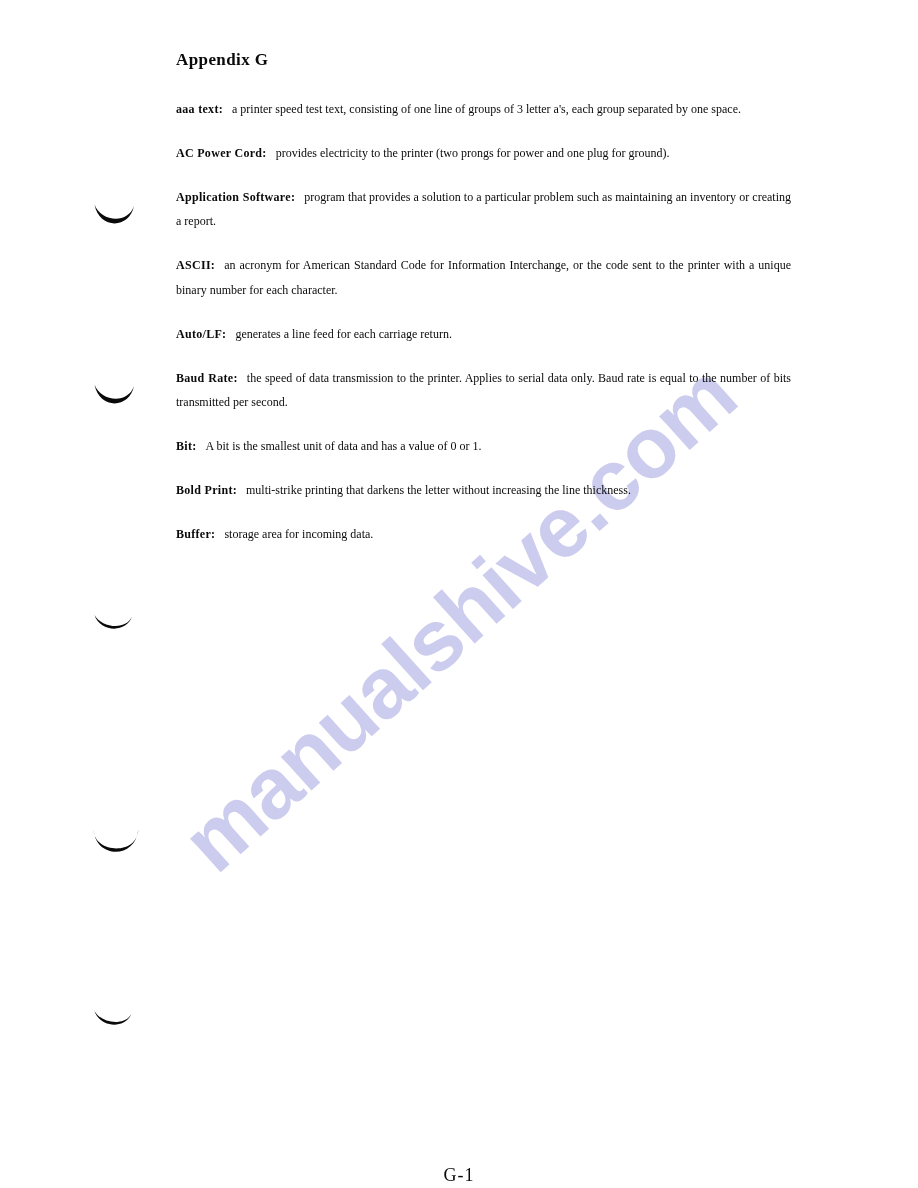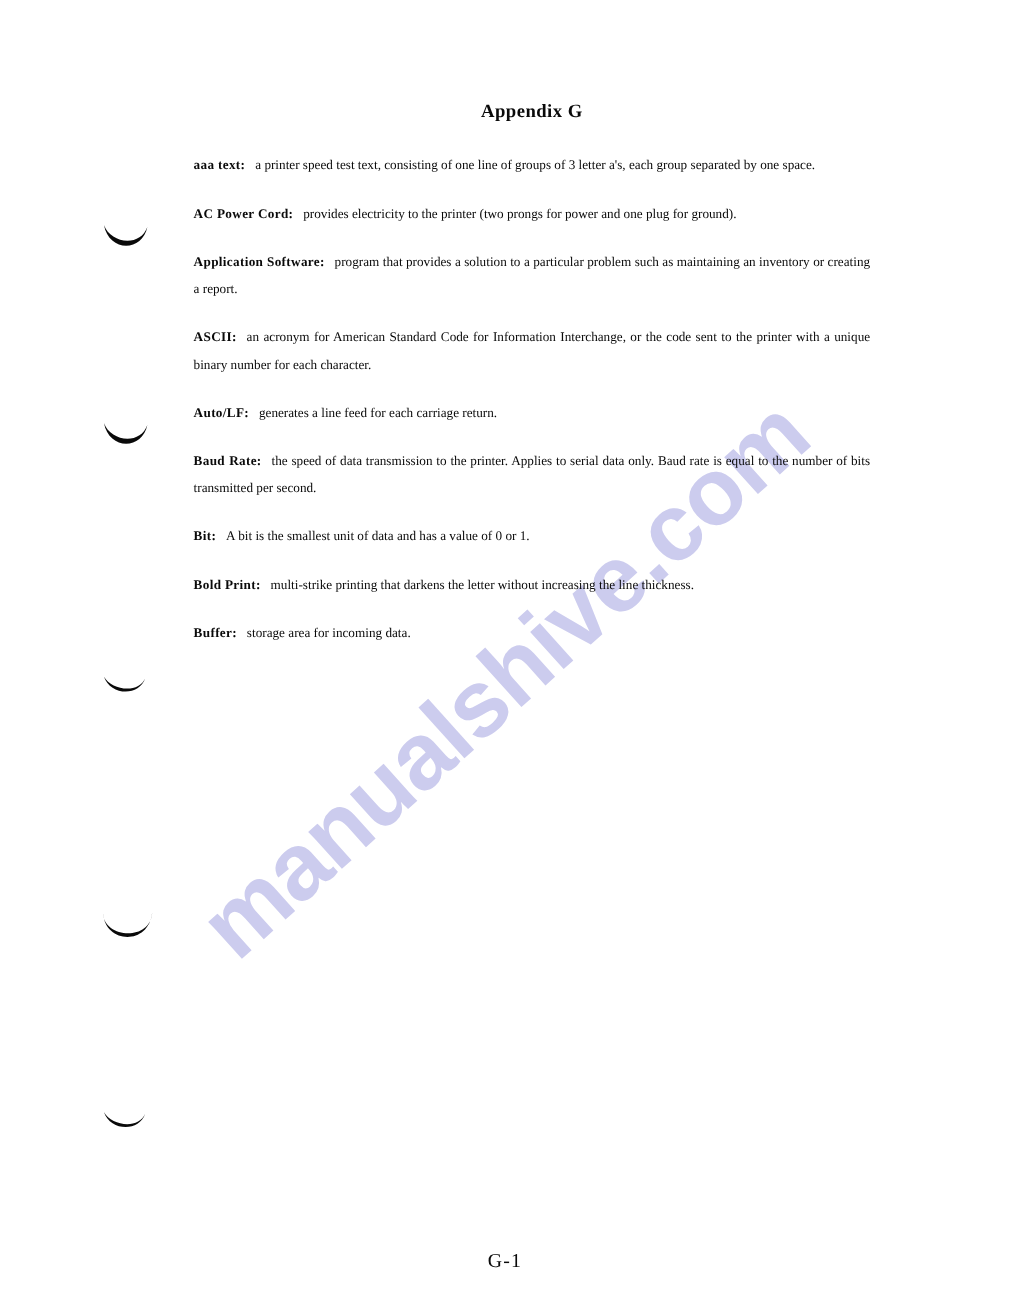--- a/index.html
+++ b/index.html
@@ -52,26 +52,25 @@
   
   #content {
     position: absolute;
     left: 176px;
     top: 0;
     width: 615px;
     z-index: 4;
   }
 
   .doc-title {
-    text-align: center;
     font-weight: 700;
     font-size: 17px;
     letter-spacing: 0.4px;
     margin: 0;
-    padding-top: 92px;
+    padding-top: 51px;
     line-height: 1;
   }
   .doc-subtitle {
     text-align: center;
     font-weight: 700;
     font-size: 18px;
     letter-spacing: 0.4px;
     margin: 0;
     padding-top: 27px;
     line-height: 1;
@@ -99,21 +98,21 @@
     display: inline-block;
     width: 9px;
   }
   
   .entry .def { }
 
   #footer {
     position: absolute;
     left: 0;
     right: 0;
-    top: 1136px;
+    top: 1165px;
     text-align: center;
     font-size: 18px;
     letter-spacing: 1px;
     z-index: 4;
   }
 </style>
 </head>
 <body>
 
 <div id="page">

